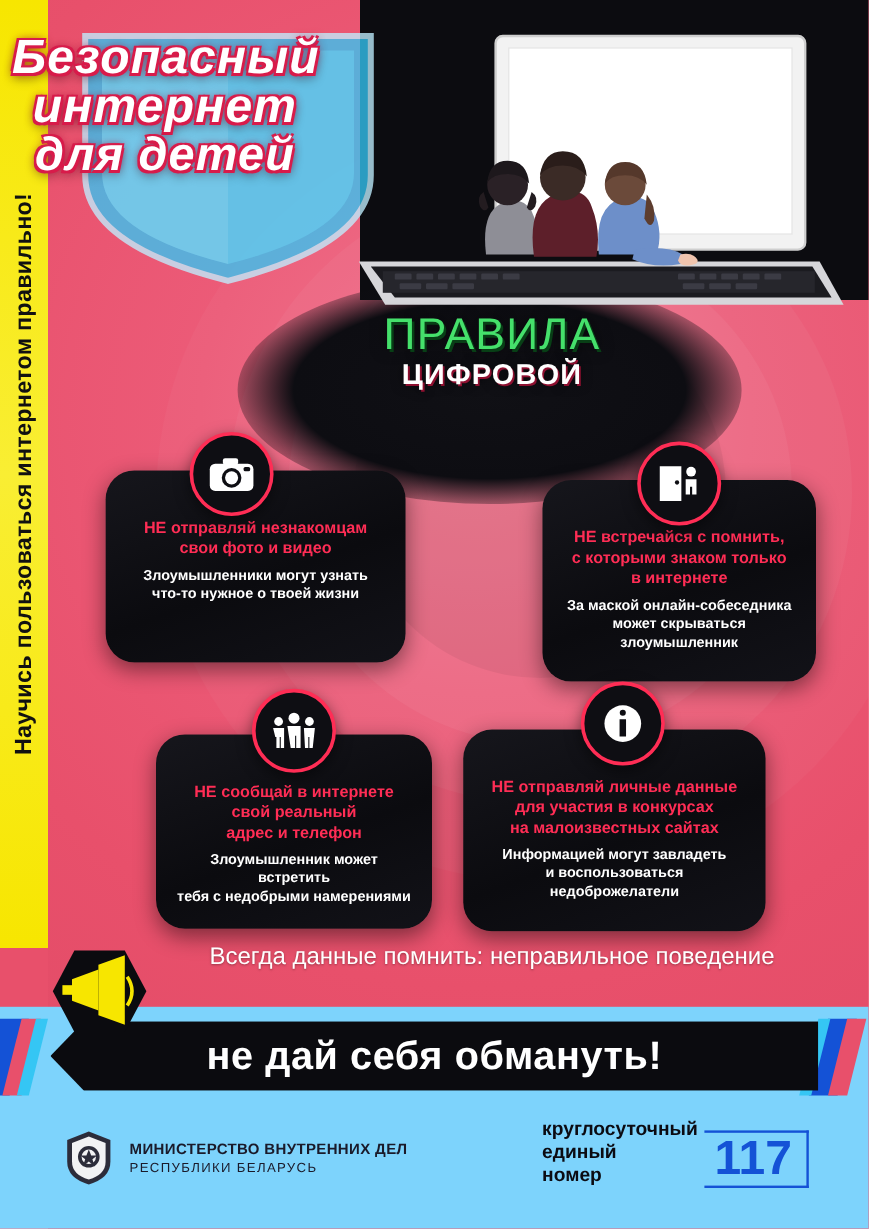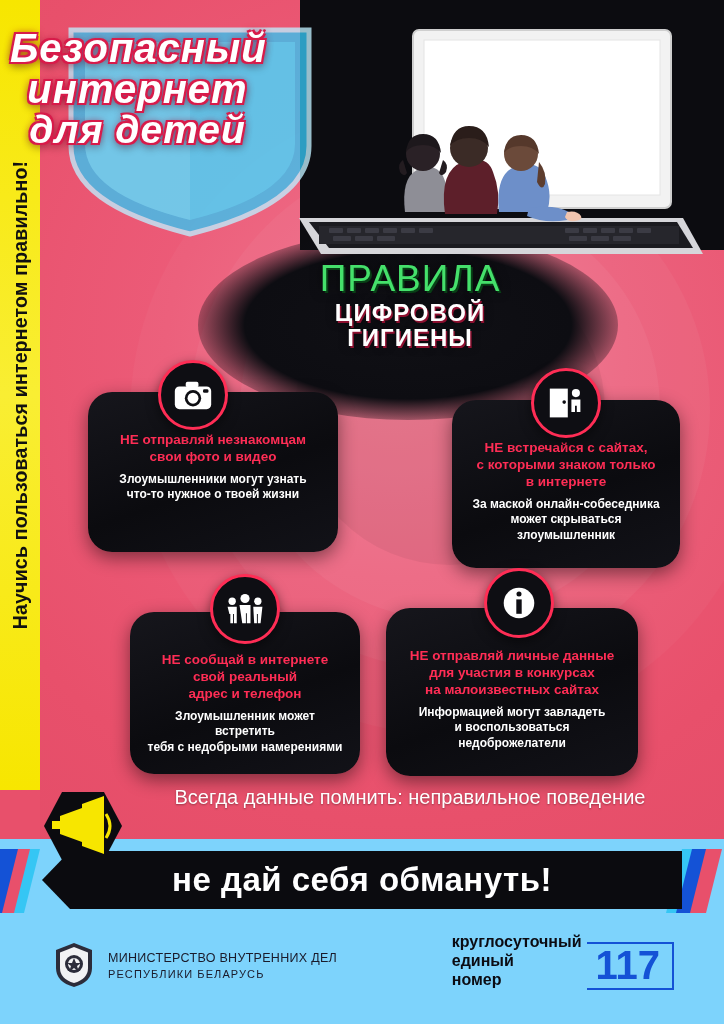--- a/index.html
+++ b/index.html
@@ -169,21 +169,21 @@
     color: #ffffff; font-size: 33px; font-weight: bold; letter-spacing: .5px;
   }
   .footer {
     position: absolute; left: 0; top: 88px; width: 724px; height: 97px;
   }
   .mvd {
     position: absolute; left: 52px; top: 14px; display: flex; align-items: center; gap: 12px;
   }
   .mvd-seal { width: 44px; height: 48px; }
   .mvd-text { color: #1a1a2a; }
-  .mvd-l1 { font-size: 12.5px; font-weight: normal; letter-spacing: .3px; }
+  .mvd-l1 { font-size: 12.5px; font-weight: bold; letter-spacing: .3px; }
   .mvd-l2 { font-size: 11px; letter-spacing: 1.1px; margin-top: 3px; }
 
   .hotline {
     position: absolute; right: 50px; top: 6px; text-align: left;
     display: flex; align-items: flex-end; gap: 4px;
   }
   .hotline-words { color: #0b0b12; font-size: 16px; font-weight: bold; line-height: 1.18; text-align: left; }
   .hotline-num {
     color: #1452d6; font-size: 40px; font-weight: bold; line-height: .95;
     padding: 0 4px 2px 6px;
@@ -275,21 +275,20 @@
   </div>
   <div class="logo-text">
     <div class="logo-line l1">Безопасный</div>
     <div class="logo-line l2">интернет</div>
     <div class="logo-line l3">для детей</div>
   </div>
 
   <div class="center-title">
     <div class="ct-1">ПРАВИЛА</div>
     <div class="ct-2">ЦИФРОВОЙ</div>
-    <div class="ct-3">ГИГИЕНЫ</div>
   </div>
 
   <div class="card" id="card1">
     <div class="card-inner">
       <div class="card-head">
         <div>НЕ отправляй незнакомцам</div>
         <div>свои фото и видео</div>
       </div>
       <div class="card-body">
         <div>Злоумышленники могут узнать</div>
@@ -303,21 +302,21 @@
       <rect x="14" y="3" width="14" height="6" rx="2" fill="#ffffff"></rect>
       <circle cx="22" cy="21" r="9" fill="#0e0e13"></circle>
       <circle cx="22" cy="21" r="6" fill="#ffffff"></circle>
       <rect x="33" y="11" width="6" height="4" rx="1.5" fill="#0e0e13"></rect>
     </svg>
   </div>
 
   <div class="card" id="card2">
     <div class="card-inner">
       <div class="card-head">
-        <div>НЕ встречайся с сайтах,</div>
+        <div>НЕ встречайся с помнить,</div>
         <div>с которыми знаком только</div>
         <div>в интернете</div>
       </div>
       <div class="card-body">
         <div>За маской онлайн-собеседника</div>
         <div>может скрываться</div>
         <div>злоумышленник</div>
       </div>
     </div>
   </div>

